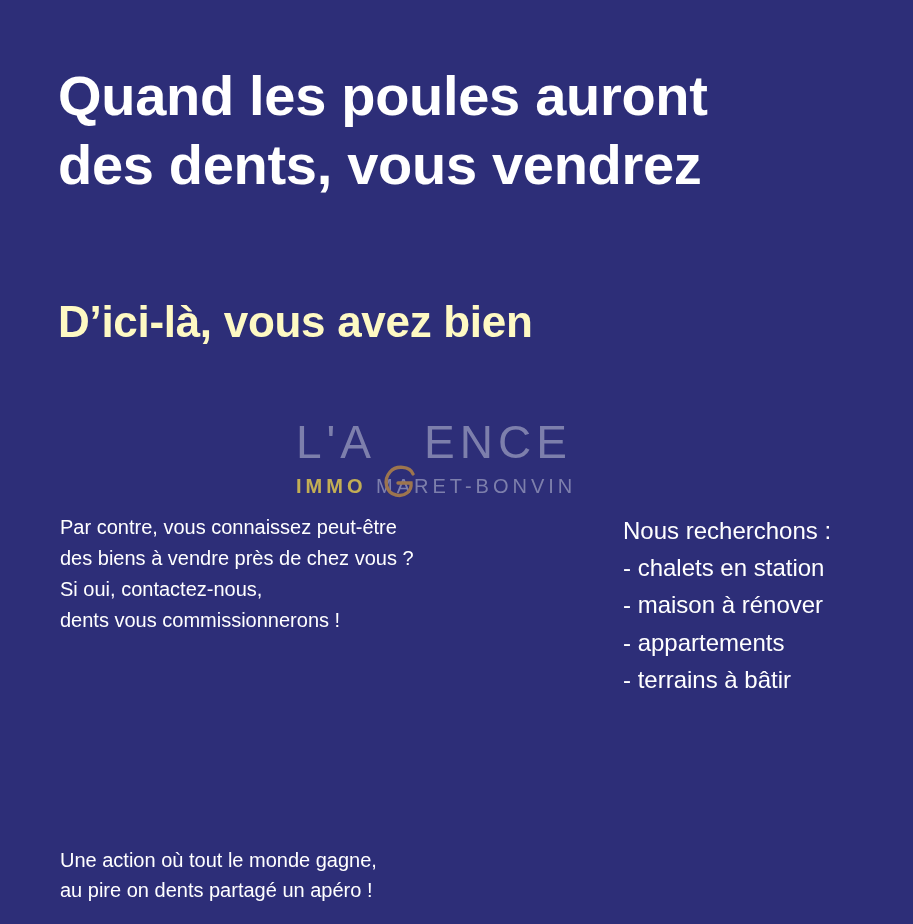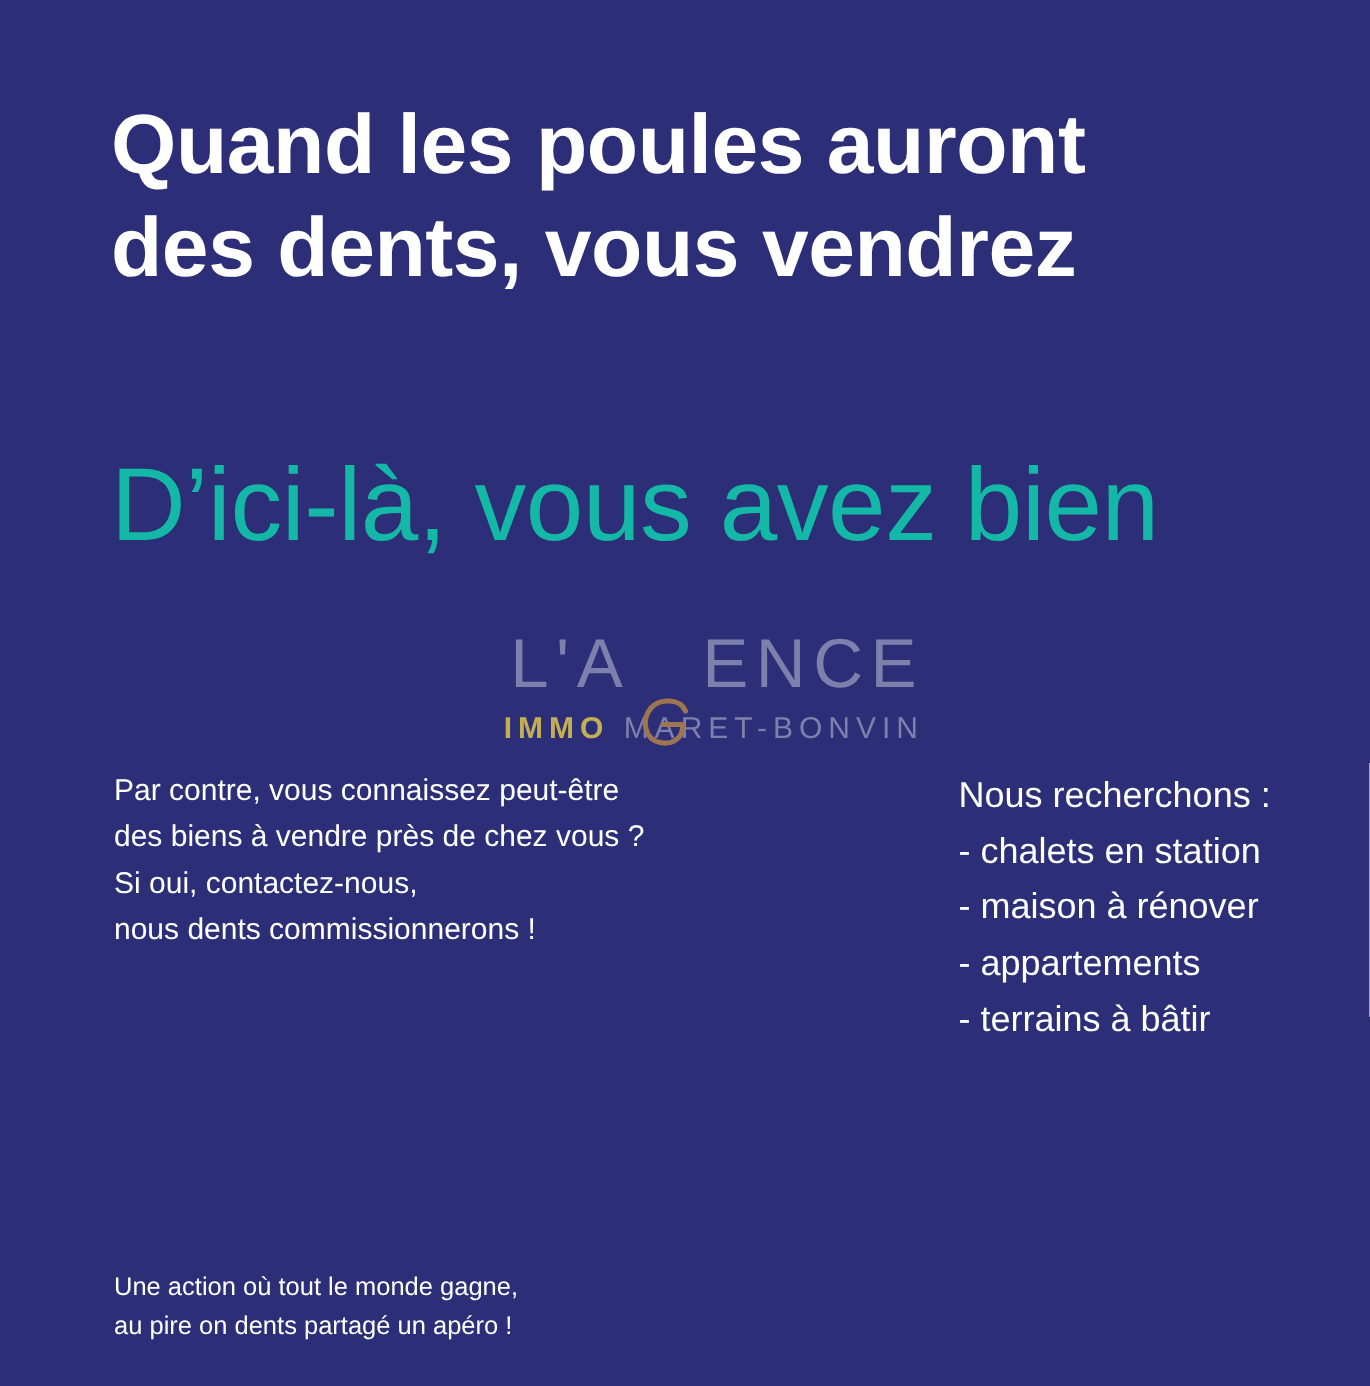--- a/index.html
+++ b/index.html
@@ -26,32 +26,32 @@
     font-size: 56px;
     line-height: 1.23;
     font-weight: bold;
     letter-spacing: -0.3px;
   }
   .headline-block-2 {
     position: absolute;
     left: 58px;
     top: 295px;
     width: 760px;
-    color: #14b8a6;
-    font-size: 69px;
+    color: #fef9c3;
+    font-size: 44px;
     line-height: 1.23;
-    font-weight: normal;
+    font-weight: bold;
     letter-spacing: -0.3px;
   }
   .logo {
     position: absolute;
     left: 296px;
     top: 415px;
     width: 320px;
-    text-align: right;
+    text-align: left;
     opacity: 0.72;
   }
   .logo-main {
     font-size: 46px;
     letter-spacing: 5px;
     color: #9d9fc0;
     font-weight: normal;
     position: relative;
     display: inline-block;
     white-space: nowrap;
@@ -96,24 +96,24 @@
     color: #ffffff;
     font-size: 24px;
     line-height: 1.55;
   }
   .footer {
     position: absolute;
     left: 60px;
     top: 845px;
     width: 600px;
     color: #ffffff;
-    font-size: 17px;
+    font-size: 20px;
     line-height: 1.5;
   }
-  .line { display: block; margin-left: 16px; }
+  .line { display: block; }
 </style>
 </head>
 <body>
 
 <div id="poster">
 
   <div class="headline">
     <span class="line">Quand les poules auront</span>
     <span class="line">des dents, vous vendrez</span>
   </div>
@@ -126,21 +126,21 @@
     <div class="logo-main"><span>L'A</span><span class="g-wrap"><svg class="logo-swirl" viewBox="0 0 40 40">
             <path d="M33 12 C30 4, 16 3, 10 10 C3 18, 6 31, 16 33 C25 35, 32 29, 31 21 L18 21" fill="none" stroke="#c8913f" stroke-width="3.4" stroke-linecap="round"></path>
           </svg></span><span>ENCE</span></div>
     <div class="logo-sub"><span class="immo">IMMO</span> <span>MARET-BONVIN</span></div>
   </div>
 
   <div class="body-left">
     <span class="line">Par contre, vous connaissez peut-être</span>
     <span class="line">des biens à vendre près de chez vous ?</span>
     <span class="line">Si oui, contactez-nous,</span>
-    <span class="line">nous dents commissionnerons !</span>
+    <span class="line">dents vous commissionnerons !</span>
   </div>
 
   <div class="body-right">
     <span class="line">Nous recherchons :</span>
     <span class="line">- chalets en station</span>
     <span class="line">- maison à rénover</span>
     <span class="line">- appartements</span>
     <span class="line">- terrains à bâtir</span>
   </div>
 

